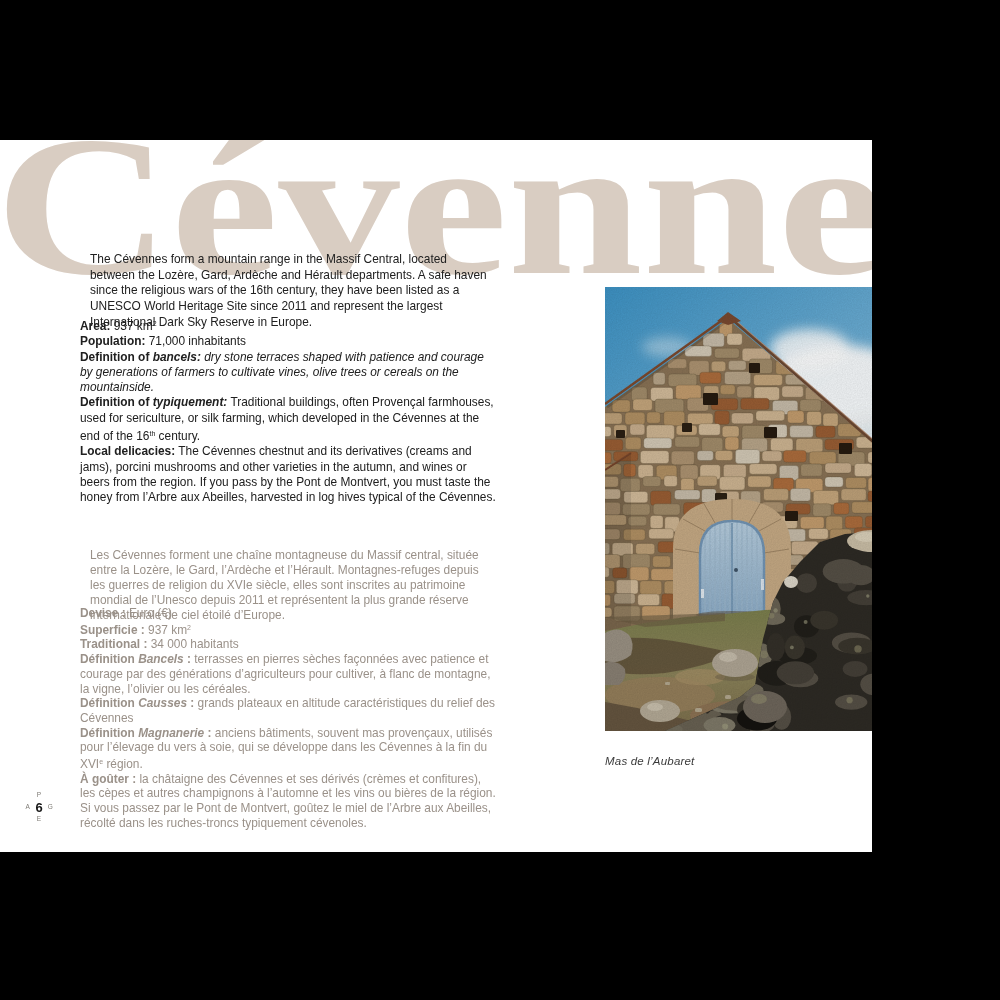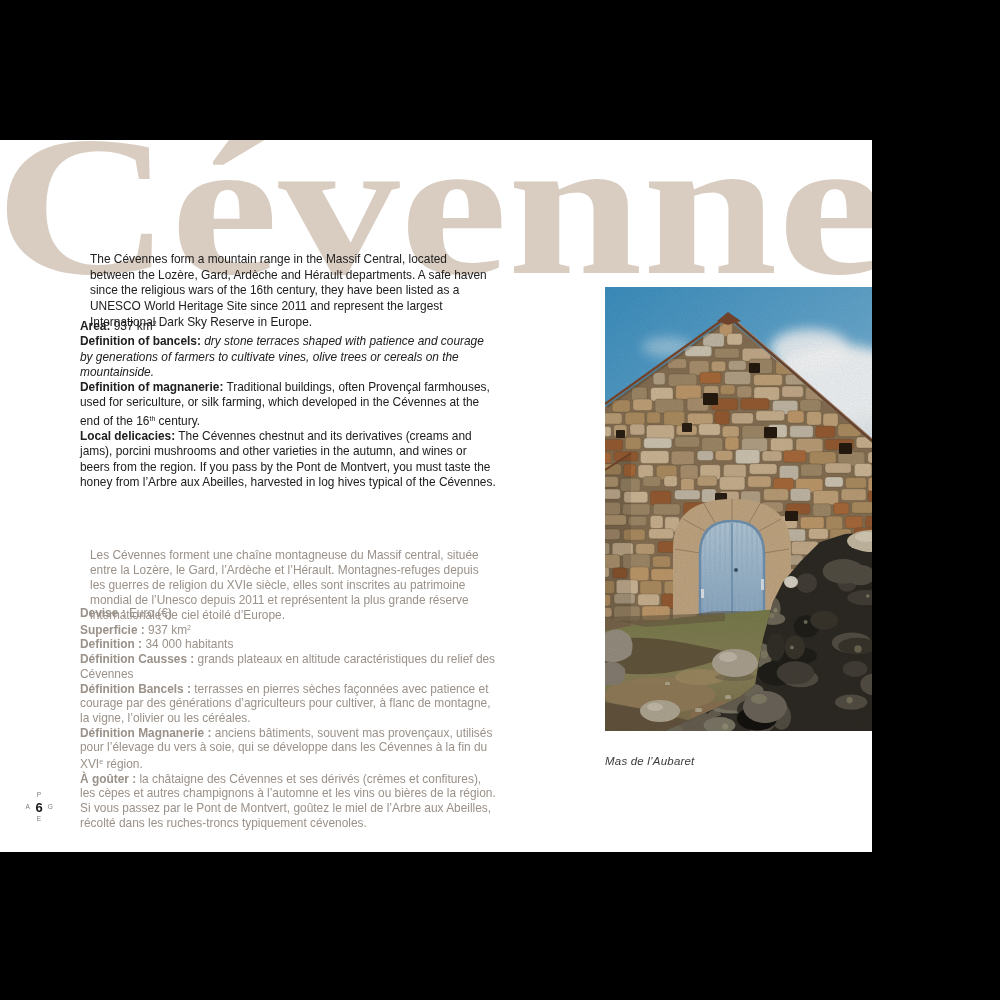--- a/index.html
+++ b/index.html
@@ -16,21 +16,21 @@
   .col{position:absolute;left:80px;top:0;width:418px;}
   .blk{position:absolute;left:0;width:418px;font-size:11.9px;color:var(--c-body,#202020);}
   .intro-en{top:102px;line-height:15.7px;}
   .facts-en{top:176px;line-height:15.3px;}
   .intro-fr{top:398px;line-height:15.1px;color:var(--c-fr,#9a9189);}
   .facts-fr{top:466px;line-height:14.7px;color:var(--c-fr,#9a9189);}
   .blk p{margin:10px;}
   .fact{margin:0;}
   .b{font-weight:bold;}
   .i{font-style:italic;}
-  .bi{font-weight:bold;}
+  .bi{font-weight:bold;font-style:italic;}
   .sup{font-size:7px;vertical-align:4px;letter-spacing:0;}
 
   
   .photo{position:absolute;left:605px;top:147px;width:293px;margin:0;}
   .photo svg{display:block;}
   .caption{margin-top:24px;text-align:left;font-style:italic;font-size:11.5px;
            color:var(--c-caption,#3a3a3a);letter-spacing:.2px;}
 
   
   .marker{position:absolute;top:650px;width:34px;height:34px;display:grid;
@@ -53,33 +53,34 @@
     <svg class="title-svg" viewBox="0 0 1000 140" preserveAspectRatio="none" aria-hidden="true">
       <text x="-5" y="133" textLength="985" lengthAdjust="spacingAndGlyphs">Cévennes</text>
     </svg>
 
     <div class="col">
       <div class="blk intro-en">
         <p>The Cévennes form a mountain range in the Massif Central, located between the Lozère, Gard, Ardèche and Hérault departments. A safe haven since the religious wars of the 16th century, they have been listed as a UNESCO World Heritage Site since 2011 and represent the largest International Dark Sky Reserve in Europe.</p>
       </div>
       <div class="blk facts-en">
         <div class="fact"><span class="b">Area:</span><span> 937 km</span><span class="sup">2</span></div>
+        <div class="fact"><span class="b">Population:</span><span> 71,000 inhabitants</span></div>
         <div class="fact"><span class="b">Definition of </span><span class="bi">bancels:</span><span class="i"> dry stone terraces shaped with patience and courage by generations of farmers to cultivate vines, olive trees or cereals on the mountainside.</span></div>
-        <div class="fact"><span class="b">Definition of </span><span class="bi">magnanerie:</span><span> Traditional buildings, often Provençal farmhouses, used for sericulture, or silk farming, which developed in the Cévennes at the end of the 16</span><span class="sup">th</span><span> century.</span></div>
+        <div class="fact"><span class="b">Definition of </span><span class="bi">typiquement:</span><span> Traditional buildings, often Provençal farmhouses, used for sericulture, or silk farming, which developed in the Cévennes at the end of the 16</span><span class="sup">th</span><span> century.</span></div>
         <div class="fact"><span class="b">Local delicacies:</span><span> The Cévennes chestnut and its derivatives (creams and jams), porcini mushrooms and other varieties in the autumn, and wines or beers from the region. If you pass by the Pont de Montvert, you must taste the honey from l’Arbre aux Abeilles, harvested in log hives typical of the Cévennes.</span></div>
       </div>
       <div class="blk intro-fr">
         <p>Les Cévennes forment une chaîne montagneuse du Massif central, située entre la Lozère, le Gard, l’Ardèche et l’Hérault. Montagnes-refuges depuis les guerres de religion du XVIe siècle, elles sont inscrites au patrimoine mondial de l’Unesco depuis 2011 et représentent la plus grande réserve internationale de ciel étoilé d’Europe.</p>
       </div>
       <div class="blk facts-fr">
         <div class="fact"><span class="b">Devise :</span><span> Euro (€)</span></div>
         <div class="fact"><span class="b">Superficie :</span><span> 937 km</span><span class="sup">2</span></div>
-        <div class="fact"><span class="b">Definition :</span><span> 34 000 habitants</span></div>
+        <div class="fact"><span class="b">Traditional :</span><span> 34 000 habitants</span></div>
+        <div class="fact"><span class="b">Définition </span><span class="bi">Bancels</span><span class="b"> :</span><span> terrasses en pierres sèches façonnées avec patience et courage par des générations d’agriculteurs pour cultiver, à flanc de montagne, la vigne, l’olivier ou les céréales.</span></div>
         <div class="fact"><span class="b">Définition </span><span class="bi">Causses</span><span class="b"> :</span><span> grands plateaux en altitude caractéristiques du relief des Cévennes</span></div>
-        <div class="fact"><span class="b">Définition </span><span class="bi">Bancels</span><span class="b"> :</span><span> terrasses en pierres sèches façonnées avec patience et courage par des générations d’agriculteurs pour cultiver, à flanc de montagne, la vigne, l’olivier ou les céréales.</span></div>
         <div class="fact"><span class="b">Définition </span><span class="bi">Magnanerie</span><span class="b"> :</span><span> anciens bâtiments, souvent mas provençaux, utilisés pour l’élevage du vers à soie, qui se développe dans les Cévennes à la fin du XVI</span><span class="sup">e</span><span> région.</span></div>
         <div class="fact"><span class="b">À goûter :</span><span> la châtaigne des Cévennes et ses dérivés (crèmes et confitures), les cèpes et autres champignons à l’automne et les vins ou bières de la région. Si vous passez par le Pont de Montvert, goûtez le miel de l’Arbre aux Abeilles, récolté dans les ruches-troncs typiquement cévenoles.</span></div>
       </div>
     </div>
 
     <figure class="photo">
       <svg id="photo-svg" viewBox="0 0 293 444" width="293" height="444">
         <defs>
           <linearGradient id="skyG" x1="0" y1="0" x2="0.55" y2="1">
             <stop offset="0" stop-color="#3e94c6"></stop>

